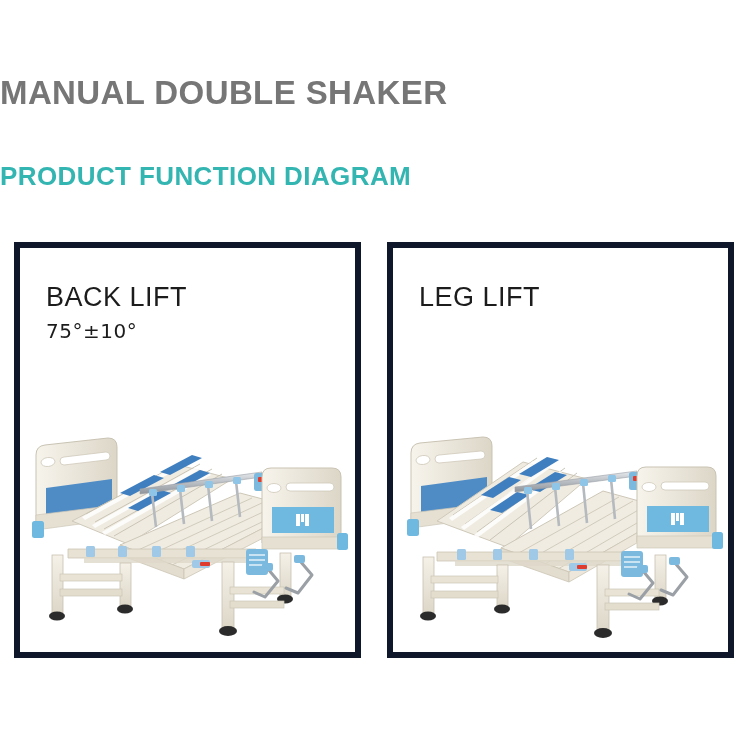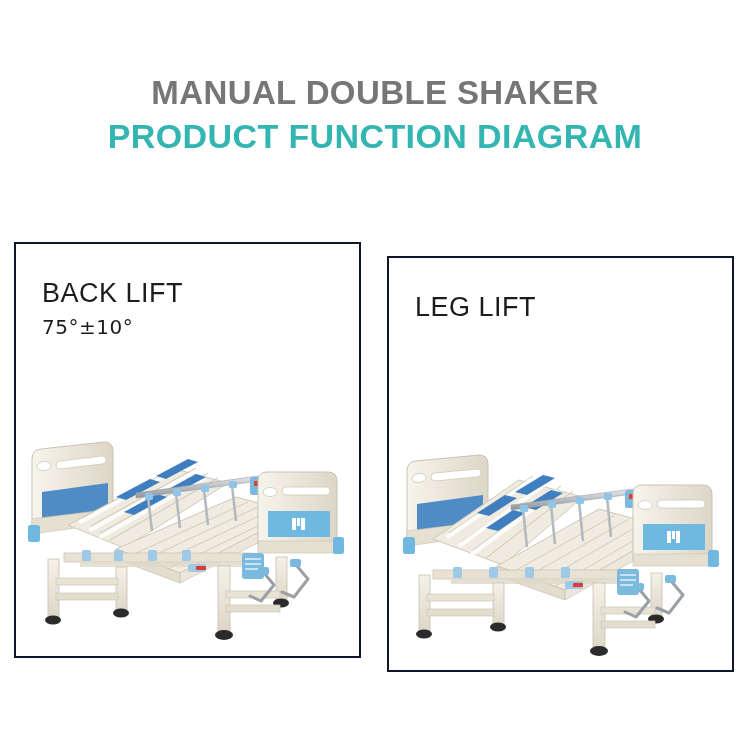--- a/index.html
+++ b/index.html
@@ -15,58 +15,58 @@
     overflow: hidden;
     position: relative;
   }
 
   
   .titles {
     position: absolute;
     top: 72px;
     left: 0;
     width: 750px;
-    text-align: center;
   }
   .title-main {
     font-size: 33px;
     font-weight: bold;
     letter-spacing: 0.4px;
     color: #767676;
     line-height: 42px;
     white-space: nowrap;
   }
   .title-sub {
-    font-size: 34px;
+    font-size: 26px;
     font-weight: bold;
     letter-spacing: 0.4px;
     color: #33b5b2;
     line-height: 44px;
     white-space: nowrap;
+    margin-top: 40px;
   }
 
   
   .panels {
     position: absolute;
     top: 242px;
     left: 14px;
     width: 722px;
     height: 418px;
   }
   .panel {
     position: absolute;
     top: 0;
     width: 347px;
     height: 416px;
-    border: 2px solid #0f172a;
+    border: 6px solid #0f172a;
     background: #ffffff;
     box-sizing: border-box;
   }
   .panel-left  { left: 0; }
-  .panel-right { left: 373px; margin-top: 14px; }
+  .panel-right { left: 373px; }
 
   .panel-label {
     position: absolute;
     left: 26px;
     top: 32px;
     color: #1c1c1c;
   }
   .label-name {
     font-size: 27px;
     line-height: 34px;

